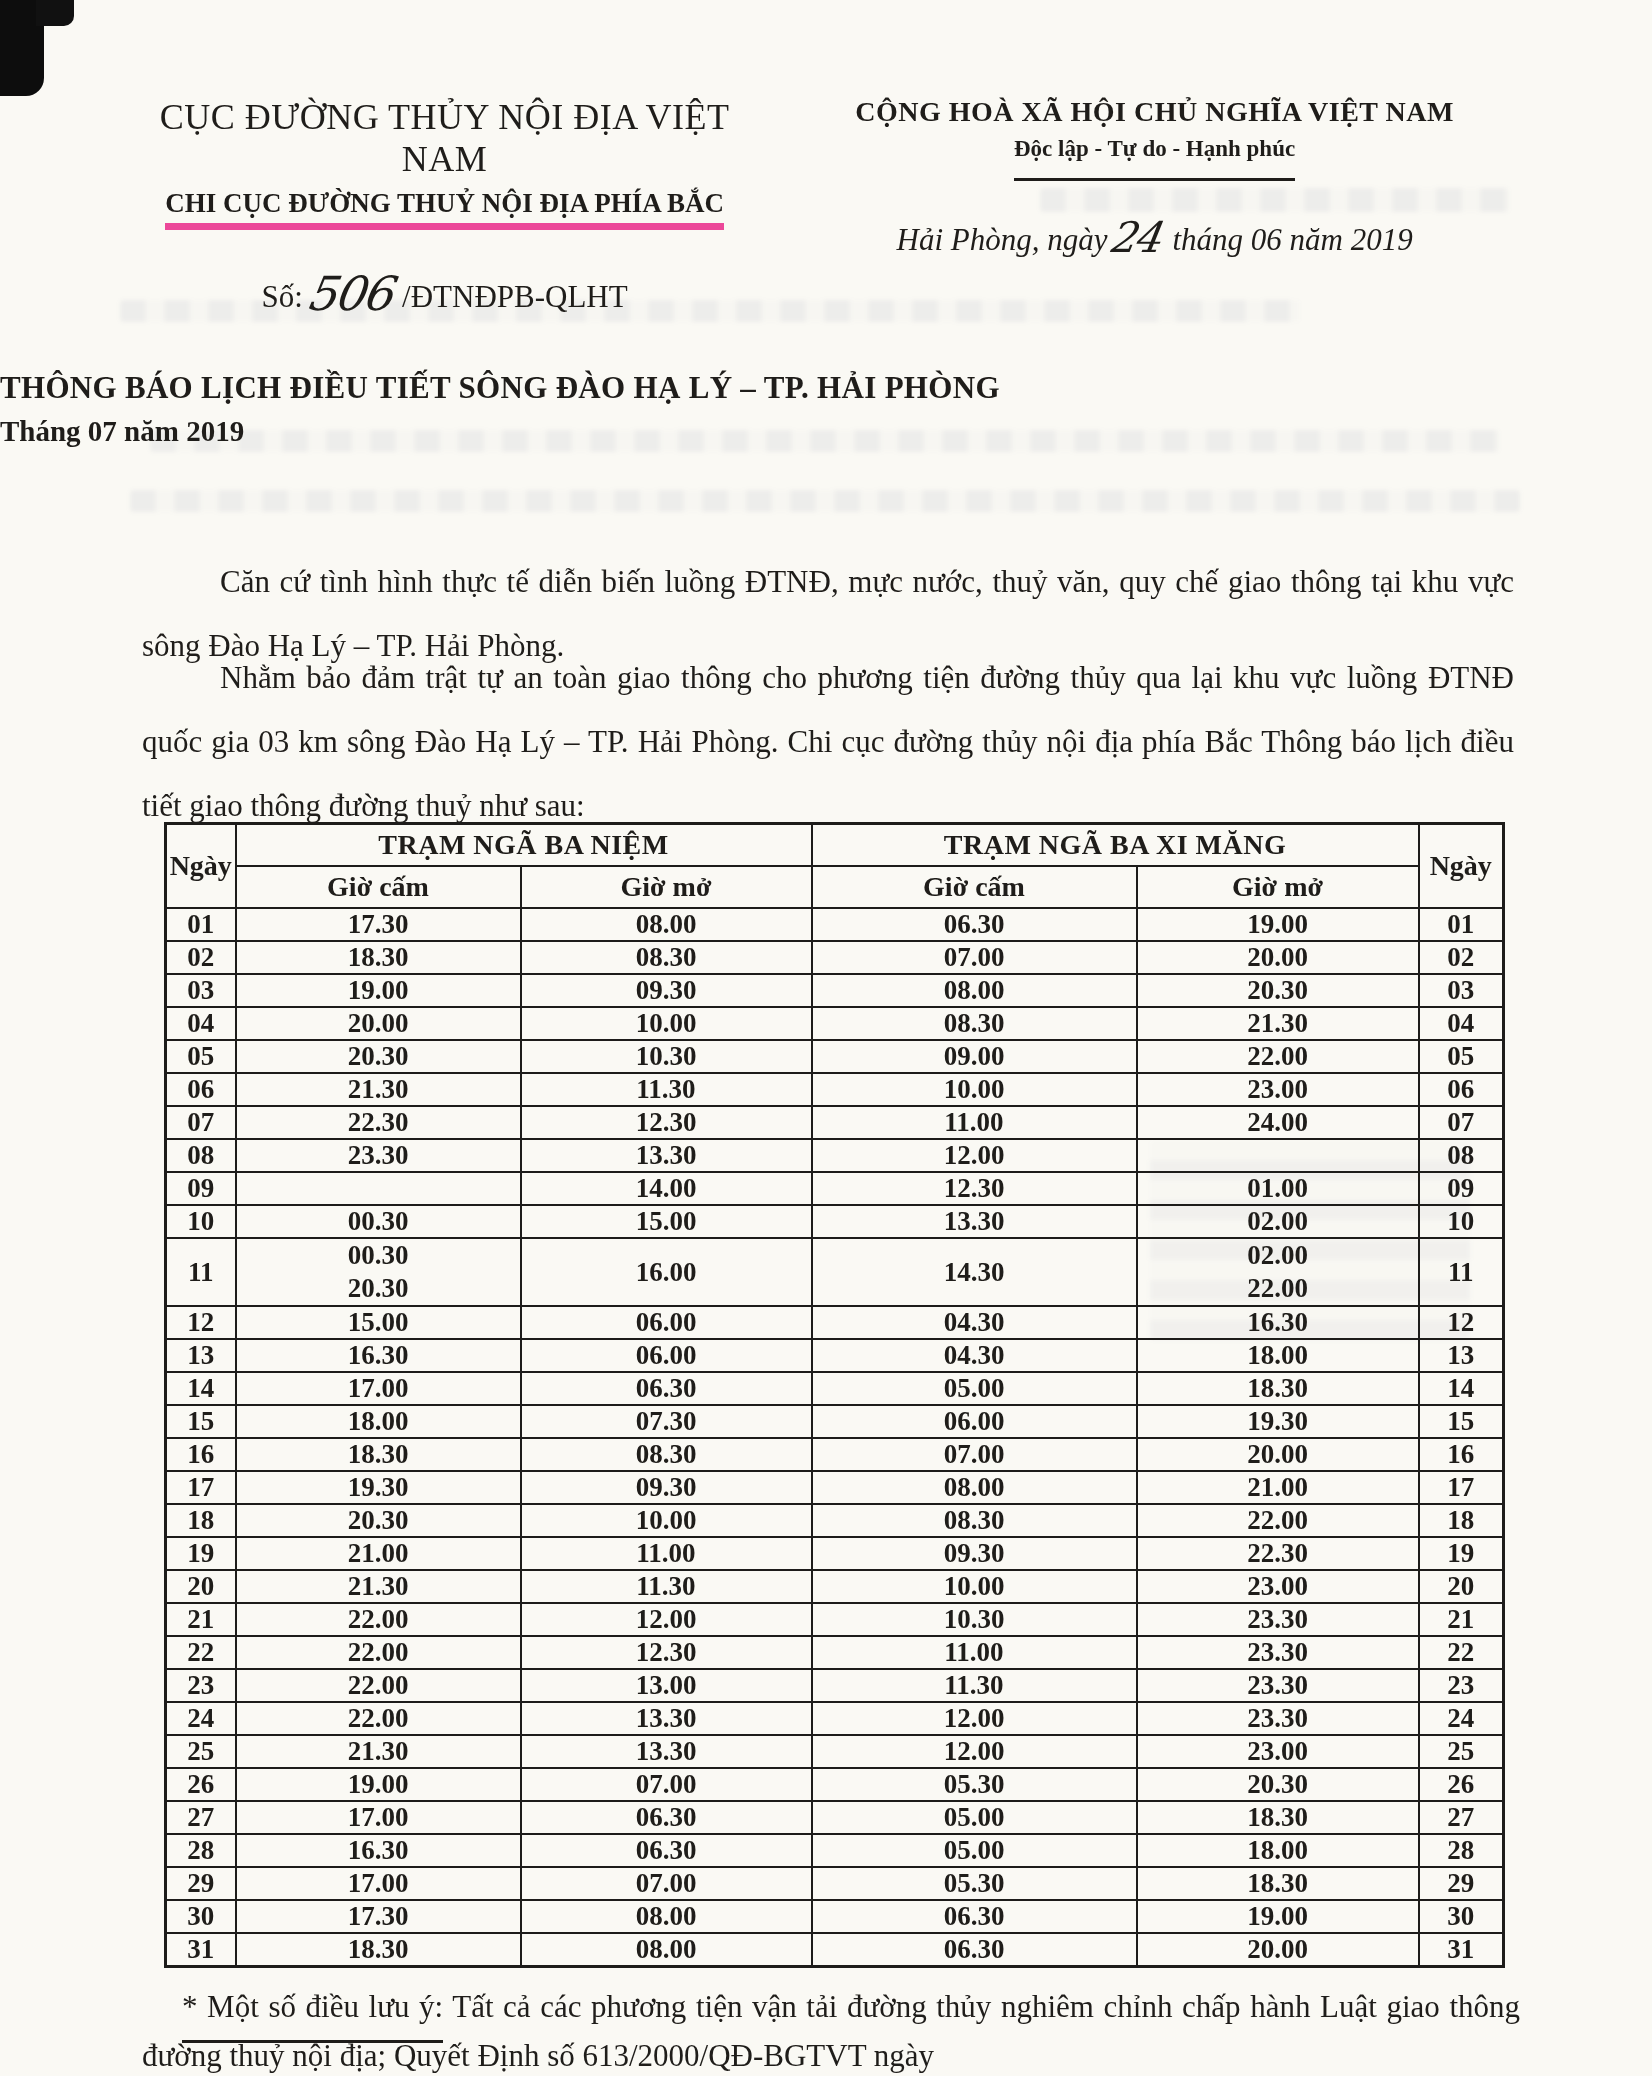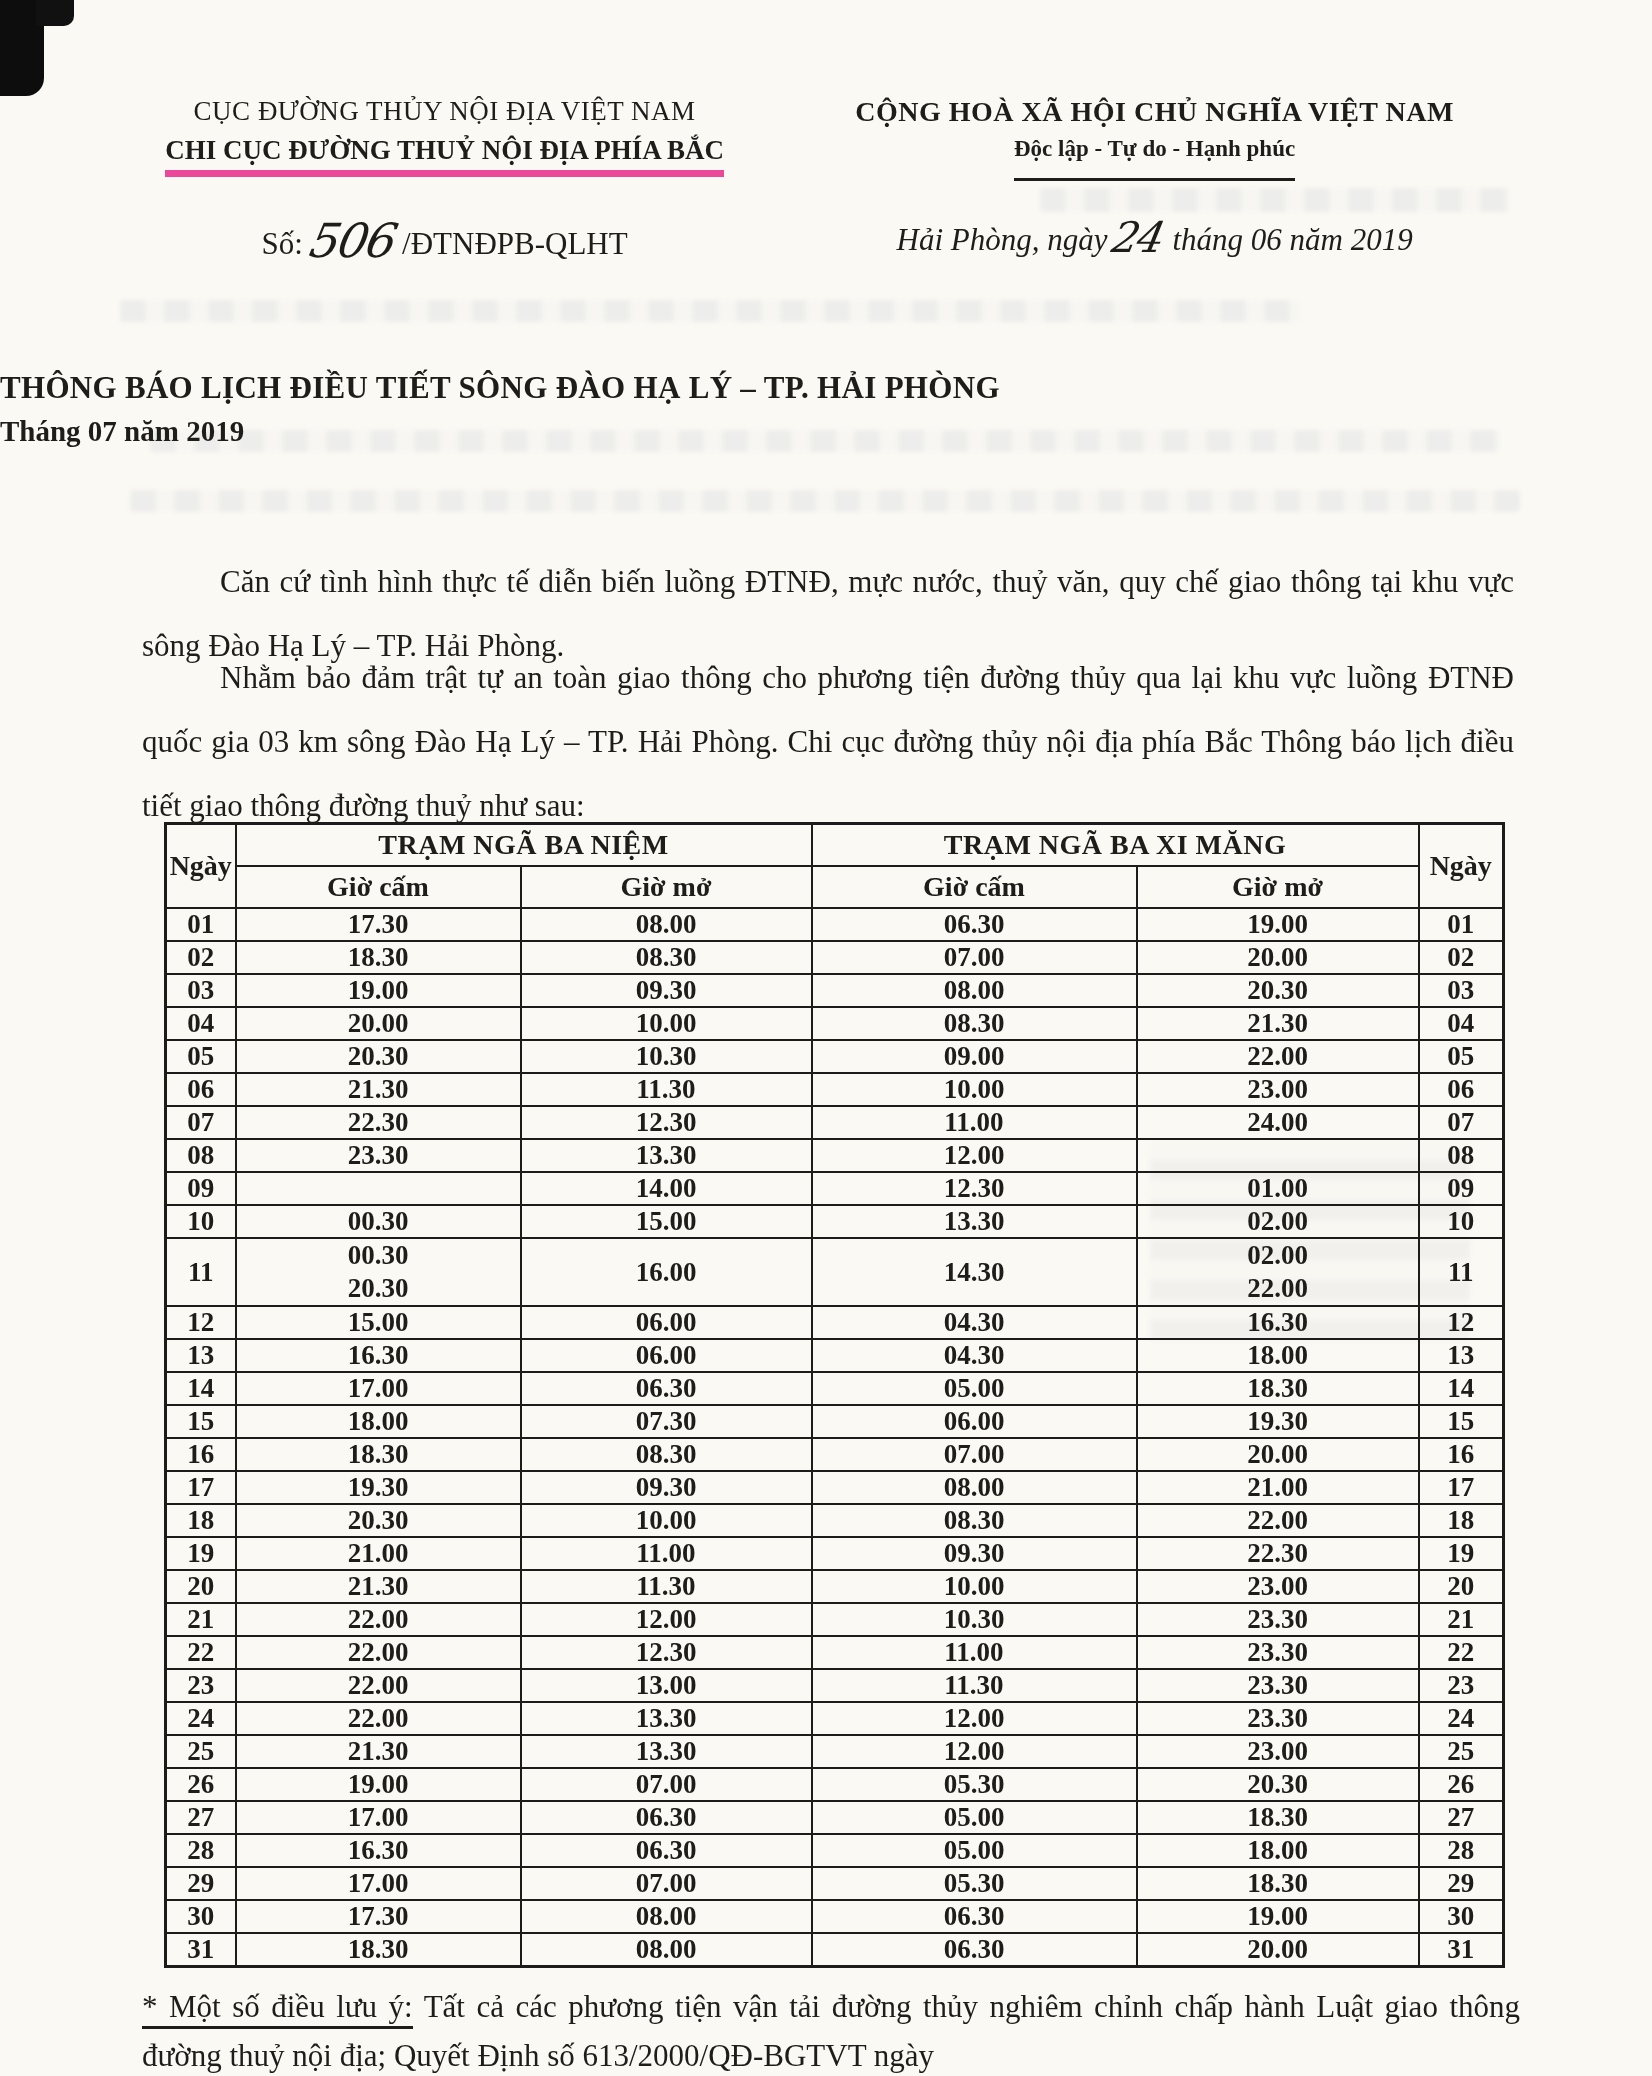--- a/index.html
+++ b/index.html
@@ -16,21 +16,21 @@
   }
   .corner-mark{
     position:absolute;left:0;top:0;width:44px;height:96px;background:#0d0d0d;
     border-bottom-right-radius:18px;
   }
   .corner-mark2{position:absolute;left:36px;top:0;width:38px;height:26px;background:#111;border-bottom-right-radius:10px;}
 
   .header{position:absolute;top:96px;left:118px;width:1420px;display:flex;}
   .header-left{width:46%;text-align:center;}
   .header-right{width:54%;text-align:center;}
-  .org1{font-size:27px;letter-spacing:.5px;}
+  .org1{font-size:36px;letter-spacing:.5px;}
   .org2{font-size:27px;font-weight:bold;margin-top:8px;display:inline-block;
         border-bottom:7px solid #ec4899;padding-bottom:4px;}
   .doc-number{margin-top:46px;font-size:31px;}
   .hand{font-family:"DejaVu Serif",serif;font-style:italic;display:inline-block;
         transform:skewX(-12deg);font-size:47px;line-height:30px;letter-spacing:-2px;
         position:relative;top:3px;}
   .hand-day{font-size:42px;margin:0 2px 0 -2px;top:2px;}
   .nat1{font-size:28px;font-weight:bold;letter-spacing:.5px;}
   .nat2{font-size:23px;font-weight:bold;margin-top:8px;display:inline-block;
         border-bottom:3px solid #1f1d1a;padding-bottom:16px;}
@@ -53,21 +53,21 @@
     border:2px solid #1d1c1a;text-align:center;vertical-align:middle;padding:0;
   }
   table.schedule{border:3px solid #1d1c1a;}
   table.schedule th{font-size:28px;font-weight:bold;height:40px;}
   table.schedule td{font-size:27px;font-weight:bold;height:31px;white-space:pre-line;line-height:31px;}
   table.schedule tr.tall td{height:64px;line-height:33px;}
   th.station{letter-spacing:.5px;}
 
   .footnote{position:absolute;top:1982px;left:142px;width:1378px;font-size:31px;
             line-height:49px;text-align:justify;margin:0;}
-  .fn-label{border-bottom:3px solid #1f1d1a;padding-bottom:2px;}
+  .fn-label{border-bottom:3px solid #1f1d1a;padding-bottom:16px;margin-left:40px;}
 </style>
 </head>
 <body>
 
 <div class="page">
 
   <div class="corner-mark"></div>
   <div class="corner-mark2"></div>
 
   <div class="artifact" style="top:188px;left:1040px;width:470px;height:24px;"></div>

